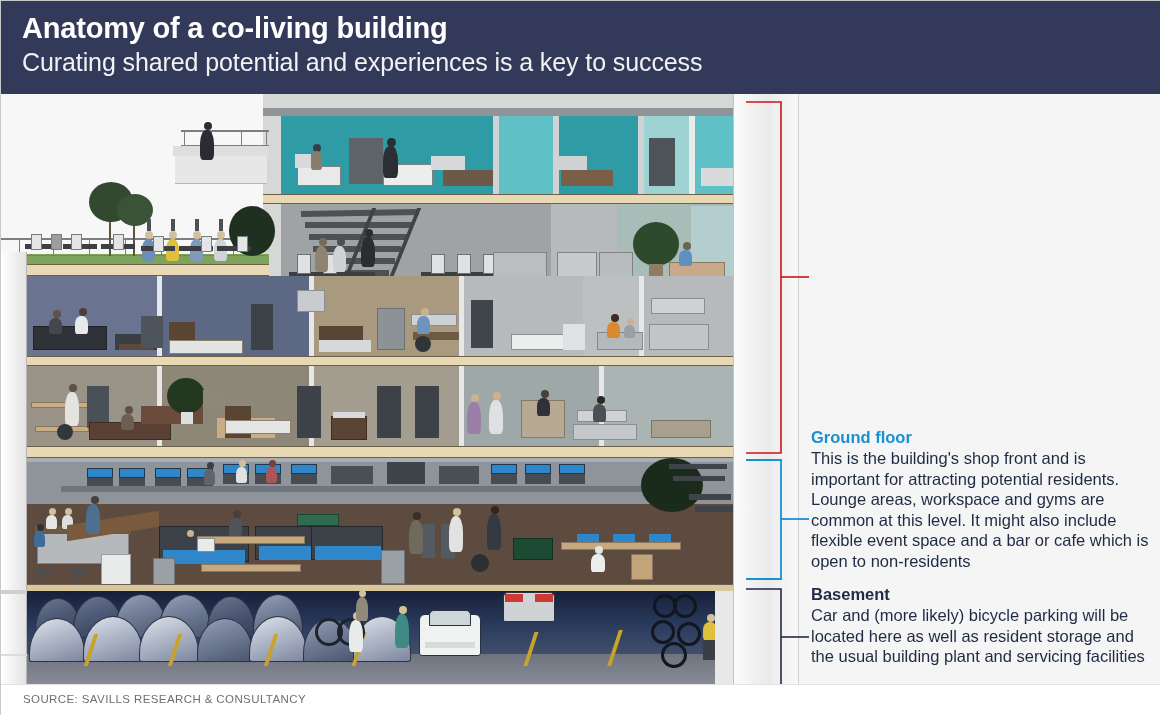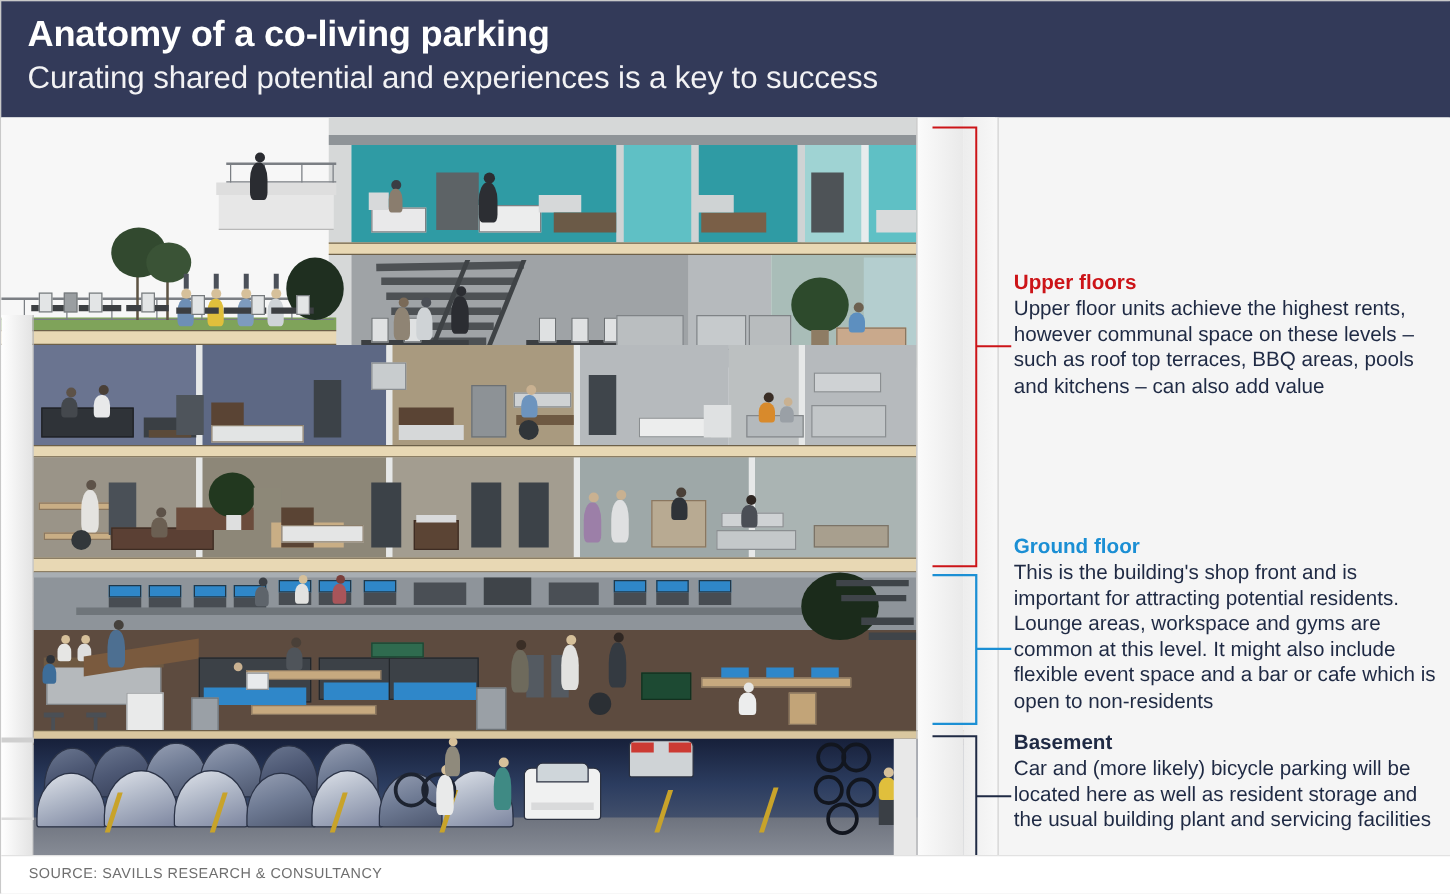--- a/index.html
+++ b/index.html
@@ -131,21 +131,21 @@
   }
   .footer-bar { position:absolute; left:0; top:683px; width:1160px; height:32px; background:#ffffff; }
   .topline { position:absolute; left:0; top:683px; width:1160px; height:1px; background:#e2e2e2; }
 </style>
 </head>
 <body>
 
 <div class="page">
 
   <div class="header">
-    <div class="header-title">Anatomy of a co-living parking</div>
+    <div class="header-title">Anatomy of a co-living building</div>
     <div class="header-subtitle">Curating shared potential and experiences is a key to success</div>
   </div>
 
   <div class="illus">
     <div class="sky b"></div>
 
     <div class="b wall-lt" style="left:262px;top:0px;width:470px;height:14px;"></div>
     <div class="b" style="left:262px;top:14px;width:470px;height:8px;background:#8f9498;"></div>
 
     <div class="b teal" style="left:280px;top:22px;width:215px;height:78px;"></div>
@@ -520,24 +520,20 @@
     <div class="b" style="left:732px;top:0px;width:38px;height:590px;background:linear-gradient(90deg,#fbfbfb,#e9e9e9);border-left:1px solid #c3c3c3;"></div>
     <div class="b" style="left:714px;top:497px;width:18px;height:93px;background:#e8e8e8;"></div>
 
     <div class="b" style="left:0px;top:496px;width:26px;height:4px;background:#cfcfcf;"></div>
     <div class="b" style="left:0px;top:560px;width:26px;height:2px;background:#dcdcdc;"></div>
   </div>
 
   <div class="panel">
     <div class="panel-white-strip"></div>
 
-    <div class="callout c-upper" style="top:122px;">
-      <h3>Upper floors</h3>
-      <p>Upper floor units achieve the highest rents, however communal space on these levels – such as roof top terraces, BBQ areas, pools and kitchens – can also add value</p>
-    </div>
 
     <div class="callout c-base" style="top:490px;">
       <h3>Basement</h3>
       <p>Car and (more likely) bicycle parking will be located here as well as resident storage and the usual building plant and servicing facilities</p>
     </div>
 
     <div class="callout c-ground" style="top:333px;">
       <h3>Ground floor</h3>
       <p>This is the building's shop front and is important for attracting potential residents. Lounge areas, workspace and gyms are common at this level. It might also include flexible event space and a bar or cafe which is open to non-residents</p>
     </div>

